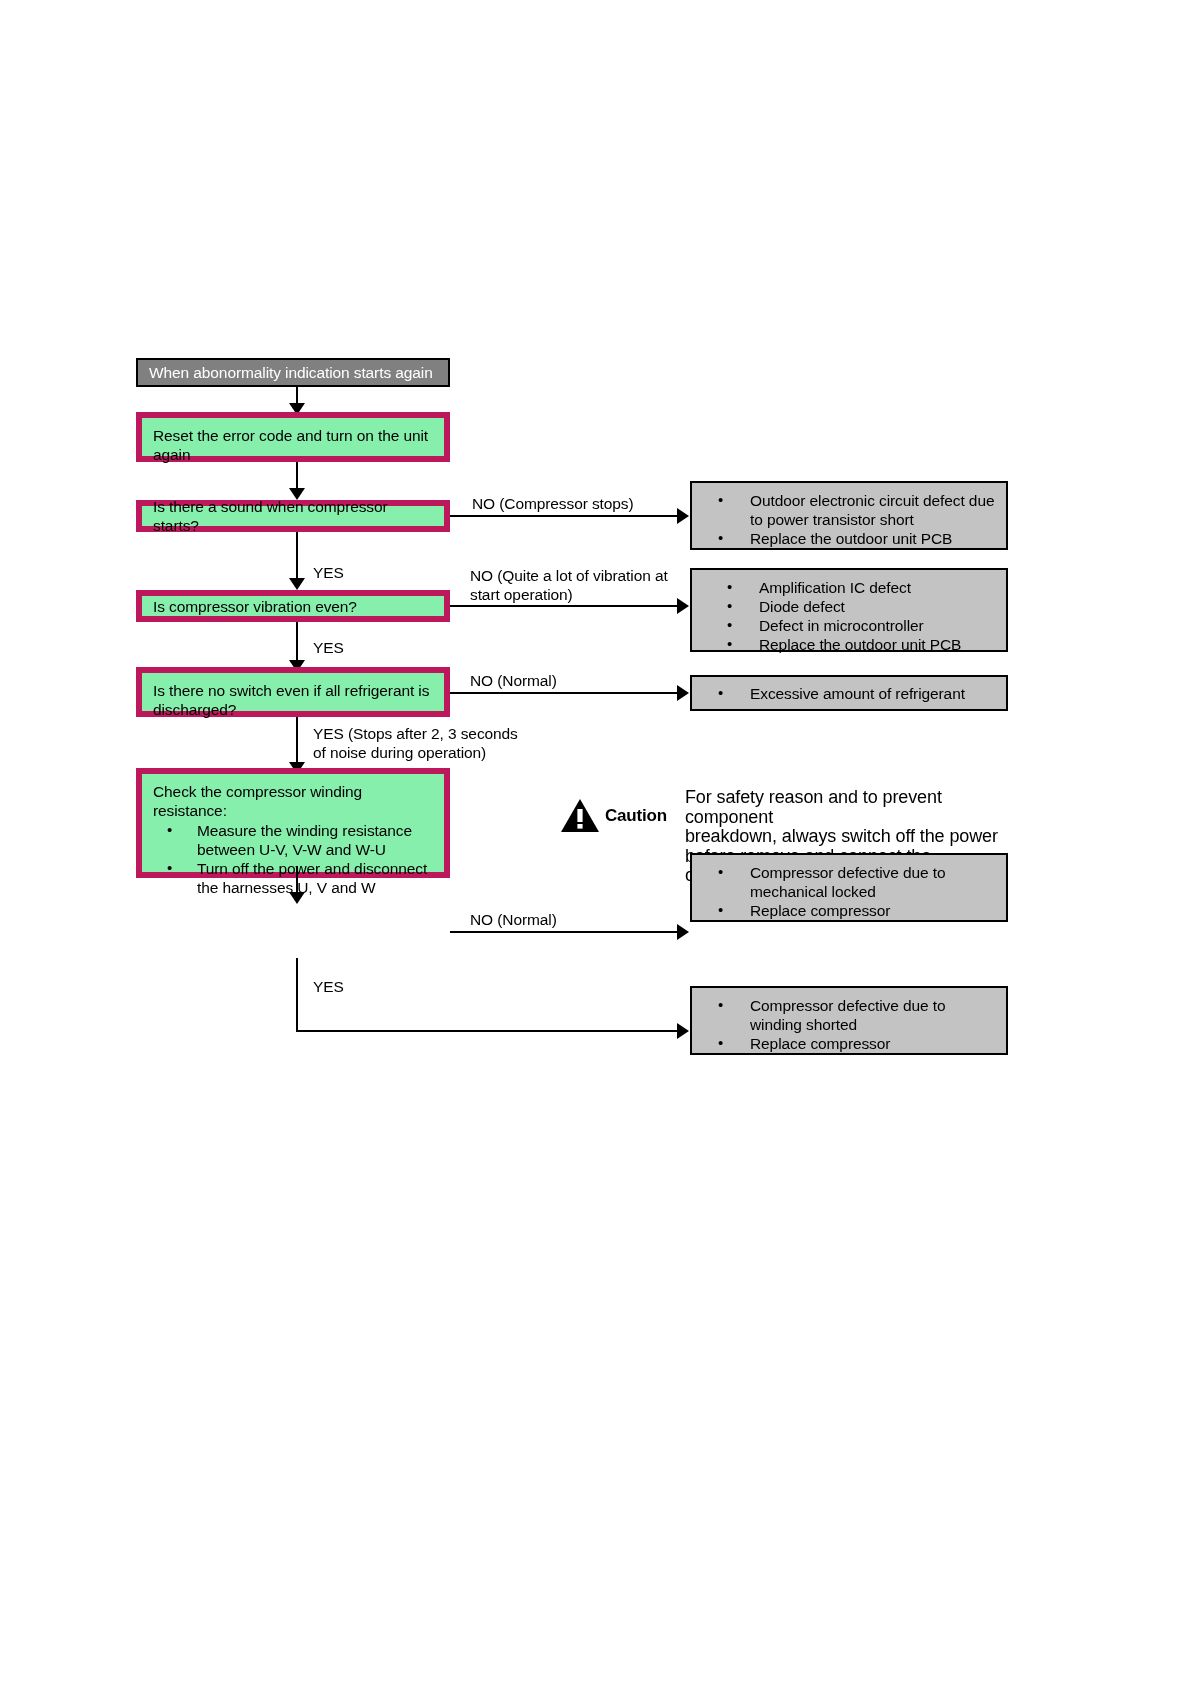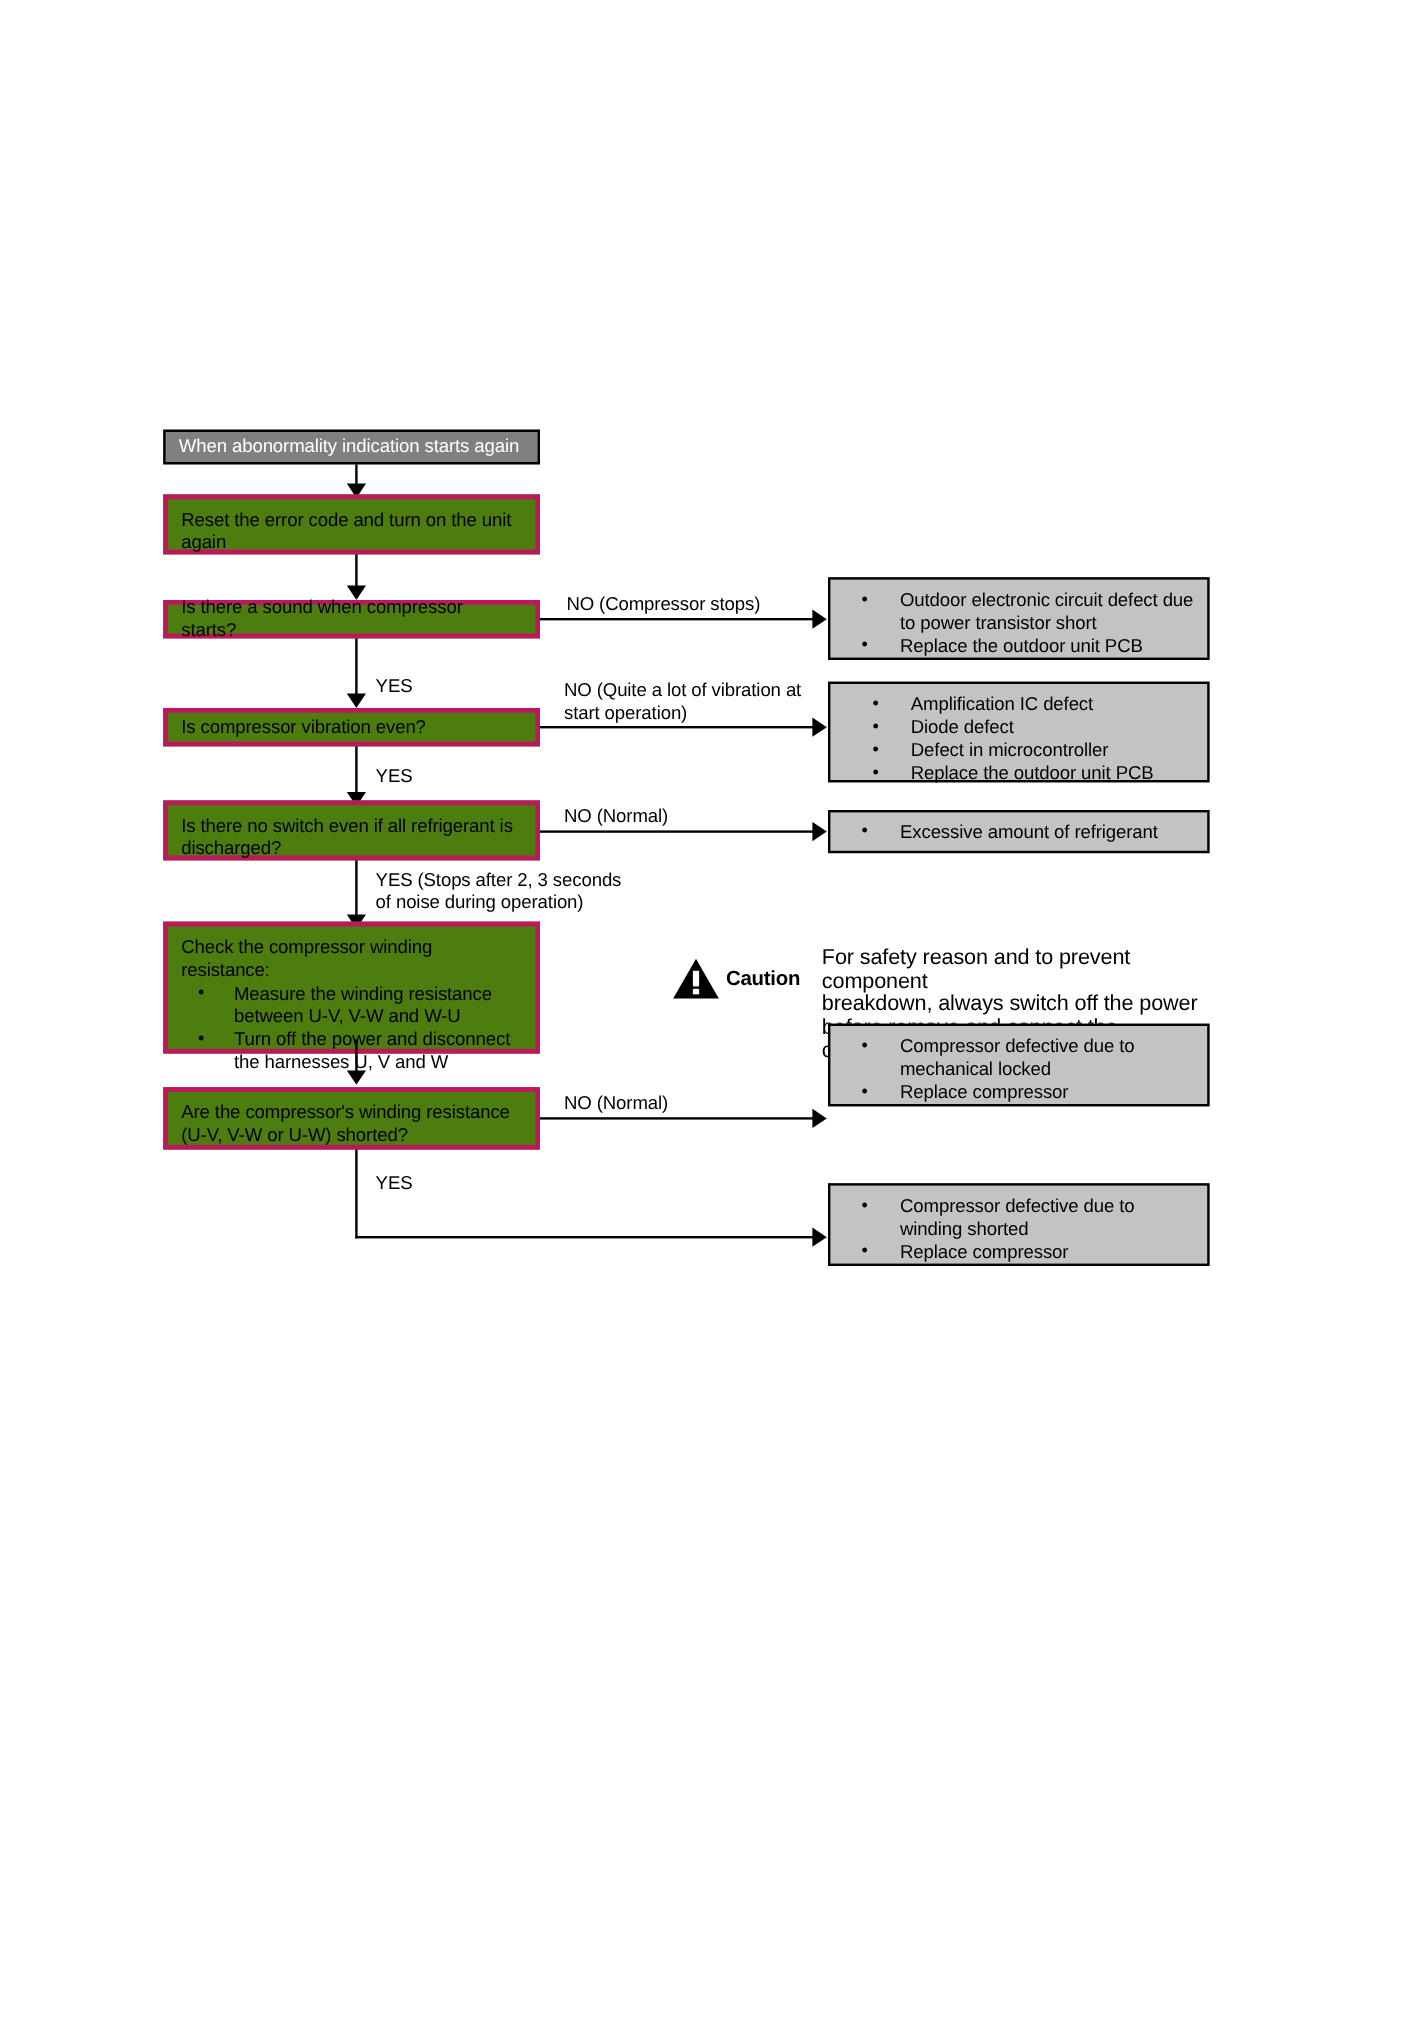--- a/index.html
+++ b/index.html
@@ -19,22 +19,22 @@
     position: absolute;
     left: 0; top: 0;
     width: 1190px;
     height: 1684px;
   }
 
   
   .node {
     position: absolute;
     box-sizing: border-box;
-    border: 4px solid #be185d;
-    background: #4d7c0f;
+    border: 6px solid #be185d;
+    background: #86efac;
     font-size: 15.5px;
     line-height: 19px;
     padding: 8px 11px;
     letter-spacing: -0.1px;
   }
   .node.header {
     background: #808080;
     color: #ffffff;
     border: 2px solid #000000;
     display: flex;
@@ -248,23 +248,20 @@
           <rect x="17.4" y="26" width="5.2" height="4.6" fill="#ffffff"></rect>
         </svg>
       </span>
       <span class="caution-word">Caution</span>
     </div>
     <div class="caution-text" style="margin-left:18px; margin-top:4px;">For safety reason and to prevent component
 breakdown, always switch off the power
 before remove and connect the component.</div>
   </div>
 
-  <div class="node" style="left:136px; top:906px; width:314px; height:52px;">
-    <span>Are the compressor's winding resistance (U-V, V-W or U-W) shorted?</span>
-  </div>
 
   <div class="hline" style="left:450px; top:931px; width:237px;"></div>
   <div class="arrow-right" style="left:677px; top:924px;"></div>
   <div class="elabel" style="left:470px; top:910px;">NO (Normal)</div>
 
   <div class="vline" style="left:296px; top:958px; height:74px;"></div>
   <div class="hline" style="left:296px; top:1030px; width:391px;"></div>
   <div class="arrow-right" style="left:677px; top:1023px;"></div>
   <div class="elabel" style="left:313px; top:977px;">YES</div>
 

